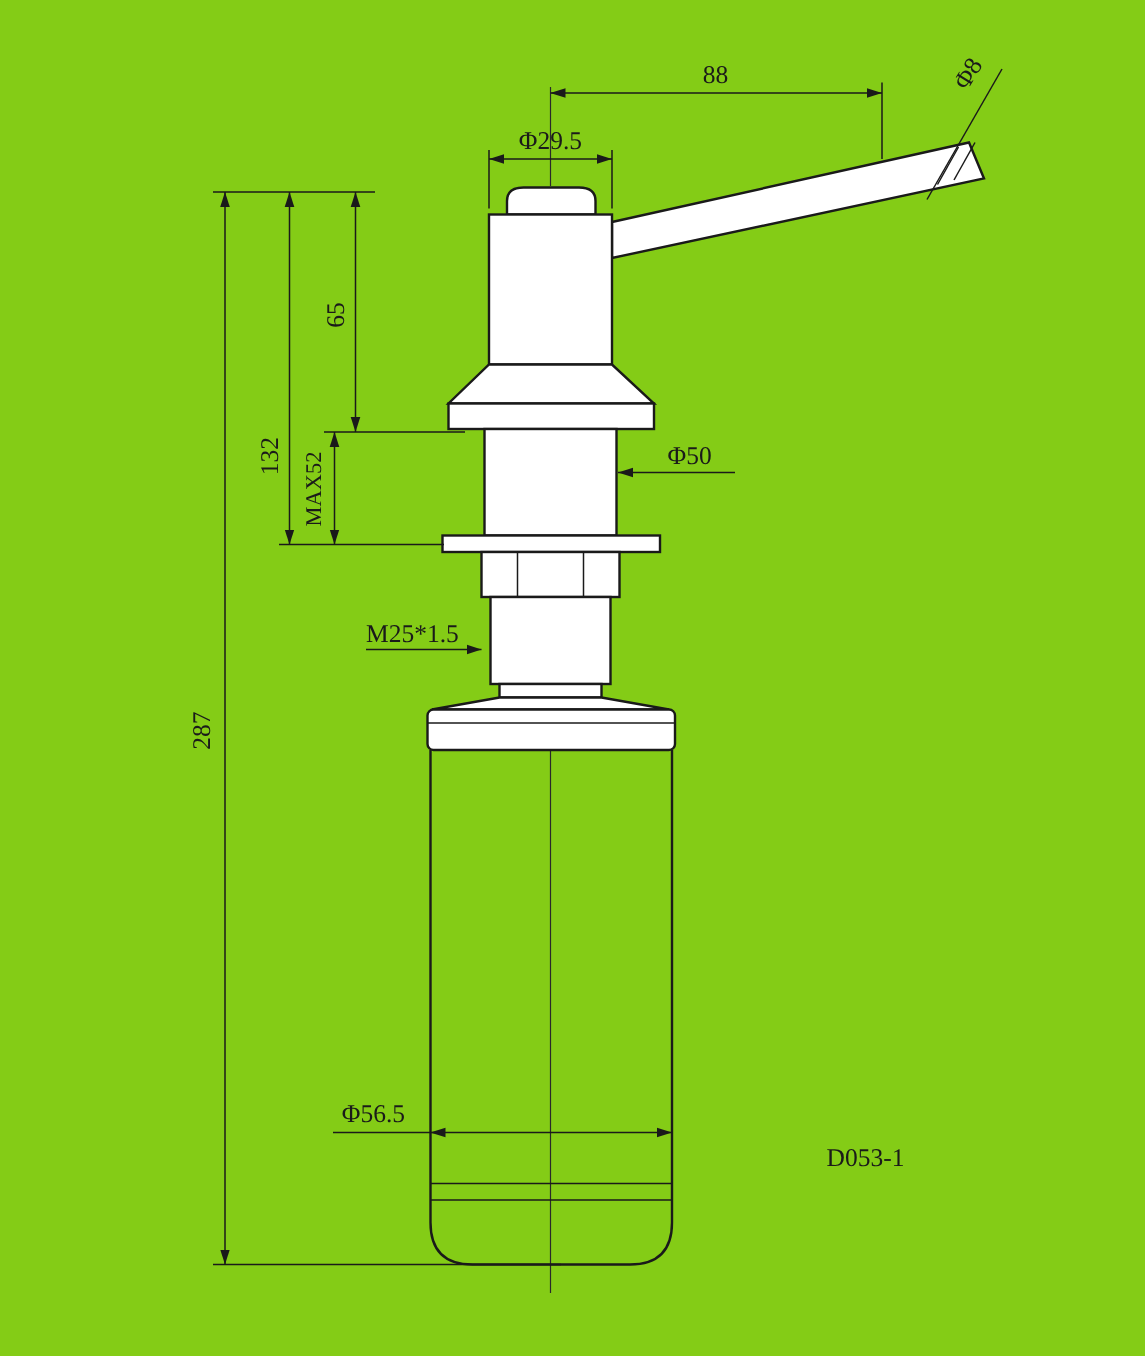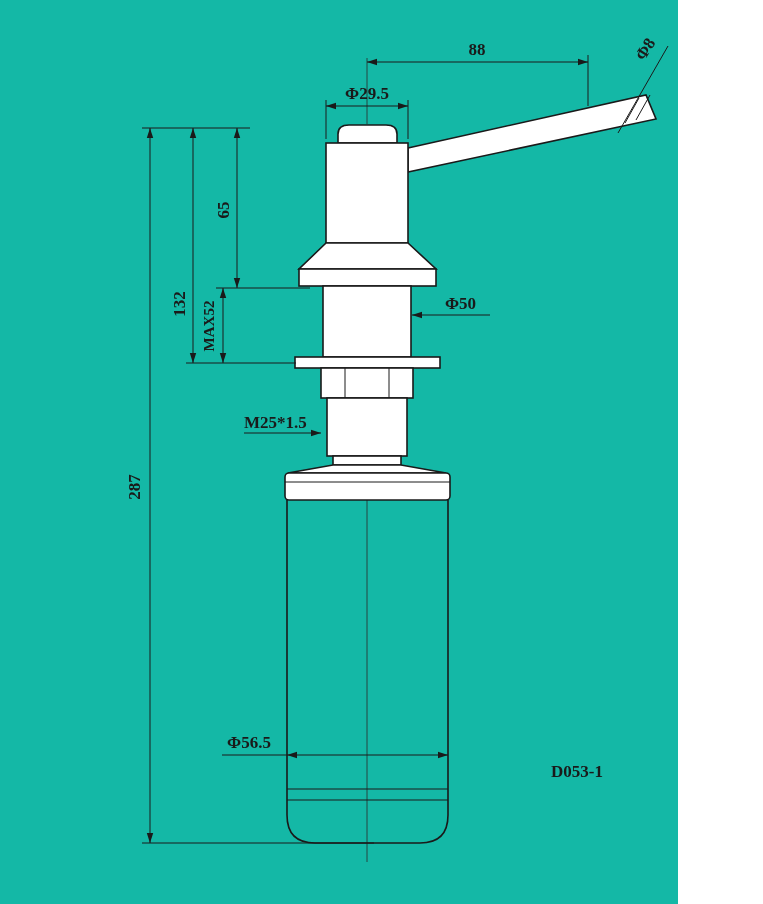--- a/index.html
+++ b/index.html
@@ -1,22 +1,21 @@
 <!DOCTYPE html>
 <html><head>
 <meta charset="utf-8">
 <style>
   html, body { margin: 0; padding: 0; background: #ffffff; }
   .canvas {
     position: relative;
-    width: 678px;
+    width: 763px;
     height: 904px;
-    background: #14b8a6;
+    background: #84cc16;
     overflow: hidden;
-    font-weight: bold;
   }
   svg { display: block; }
   text {
     font-family: "Liberation Serif", serif;
     font-size: 17px;
     fill: #1a1a1a;
   }
   text.small { font-size: 15px; }
   .outline { stroke: #1a1a1a; stroke-width: 1.6; fill: #ffffff; }
   .outline-nofill { stroke: #1a1a1a; stroke-width: 1.6; fill: none; }

